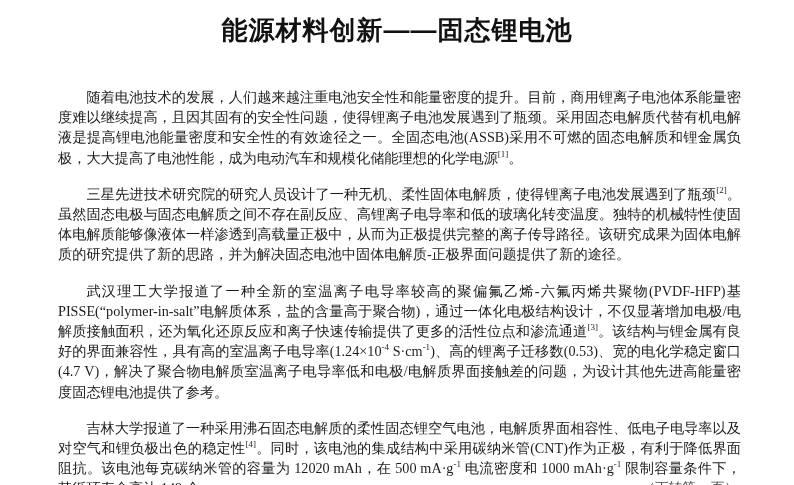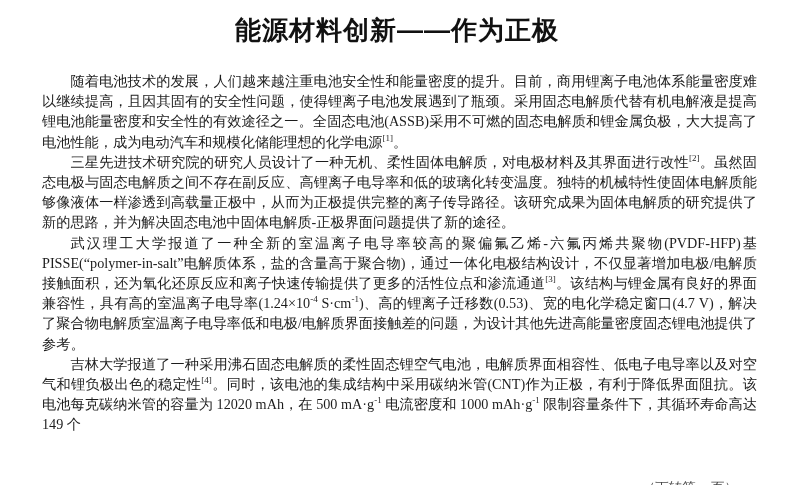--- a/index.html
+++ b/index.html
@@ -31,21 +31,21 @@
     left: 42px;
     right: 37px;
     font-family: "Liberation Serif", "DejaVu Serif", serif;
     font-size: 14.2px;
     line-height: 20.2px;
     text-align: justify;
     text-justify: inter-character;
     color: #1c1c1c;
   }
   .para {
-    margin: 0;
+    margin: 16px;
     text-indent: 2em;
   }
   .para sup {
     font-size: 9px;
     line-height: 0;
     vertical-align: super;
   }
   .footer-clip {
     position: absolute;
     bottom: 0;
@@ -58,25 +58,25 @@
     font-family: "Liberation Serif", "DejaVu Serif", serif;
     font-size: 13.5px;
     line-height: 16px;
     color: #4a4a4a;
   }
 </style>
 </head>
 <body>
 
 <div class="page">
-  <h1 class="doc-title">能源材料创新——作为正极</h1>
+  <h1 class="doc-title">能源材料创新——固态锂电池</h1>
 
   <div class="doc-body" id="doc-body">
       <p class="para"><span>随着电池技术的发展，人们越来越注重电池安全性和能量密度的提升。目前，商用锂离子电池体系能量密度难以继续提高，且因其固有的安全性问题，使得锂离子电池发展遇到了瓶颈。采用固态电解质代替有机电解液是提高锂电池能量密度和安全性的有效途径之一。全固态电池(ASSB)采用不可燃的固态电解质和锂金属负极，大大提高了电池性能，成为电动汽车和规模化储能理想的化学电源</span><sup>[1]</sup><span>。</span></p>
-      <p class="para"><span>三星先进技术研究院的研究人员设计了一种无机、柔性固体电解质，对电极材料及其界面进行改性</span><sup>[2]</sup><span>。虽然固态电极与固态电解质之间不存在副反应、高锂离子电导率和低的玻璃化转变温度。独特的机械特性使固体电解质能够像液体一样渗透到高载量正极中，从而为正极提供完整的离子传导路径。该研究成果为固体电解质的研究提供了新的思路，并为解决固态电池中固体电解质-正极界面问题提供了新的途径。</span></p>
+      <p class="para"><span>三星先进技术研究院的研究人员设计了一种无机、柔性固体电解质，使得锂离子电池发展遇到了瓶颈</span><sup>[2]</sup><span>。虽然固态电极与固态电解质之间不存在副反应、高锂离子电导率和低的玻璃化转变温度。独特的机械特性使固体电解质能够像液体一样渗透到高载量正极中，从而为正极提供完整的离子传导路径。该研究成果为固体电解质的研究提供了新的思路，并为解决固态电池中固体电解质-正极界面问题提供了新的途径。</span></p>
       <p class="para"><span>武汉理工大学报道了一种全新的室温离子电导率较高的聚偏氟乙烯-六氟丙烯共聚物(PVDF-HFP)基 PISSE(“polymer-in-salt”电解质体系，盐的含量高于聚合物)，通过一体化电极结构设计，不仅显著增加电极/电解质接触面积，还为氧化还原反应和离子快速传输提供了更多的活性位点和渗流通道</span><sup>[3]</sup><span>。该结构与锂金属有良好的界面兼容性，具有高的室温离子电导率(1.24×10</span><sup>-4</sup><span> S·cm</span><sup>-1</sup><span>)、高的锂离子迁移数(0.53)、宽的电化学稳定窗口(4.7 V)，解决了聚合物电解质室温离子电导率低和电极/电解质界面接触差的问题，为设计其他先进高能量密度固态锂电池提供了参考。</span></p>
       <p class="para"><span>吉林大学报道了一种采用沸石固态电解质的柔性固态锂空气电池，电解质界面相容性、低电子电导率以及对空气和锂负极出色的稳定性</span><sup>[4]</sup><span>。同时，该电池的集成结构中采用碳纳米管(CNT)作为正极，有利于降低界面阻抗。该电池每克碳纳米管的容量为 12020 mAh，在 500 mA·g</span><sup>-1</sup><span> 电流密度和 1000 mAh·g</span><sup>-1</sup><span> 限制容量条件下，其循环寿命高达 149 个</span></p>
     </div>
 
   <div class="footer-clip">
     <span>（下转第××页）</span>
   </div>
 </div>
 
 </body></html>

